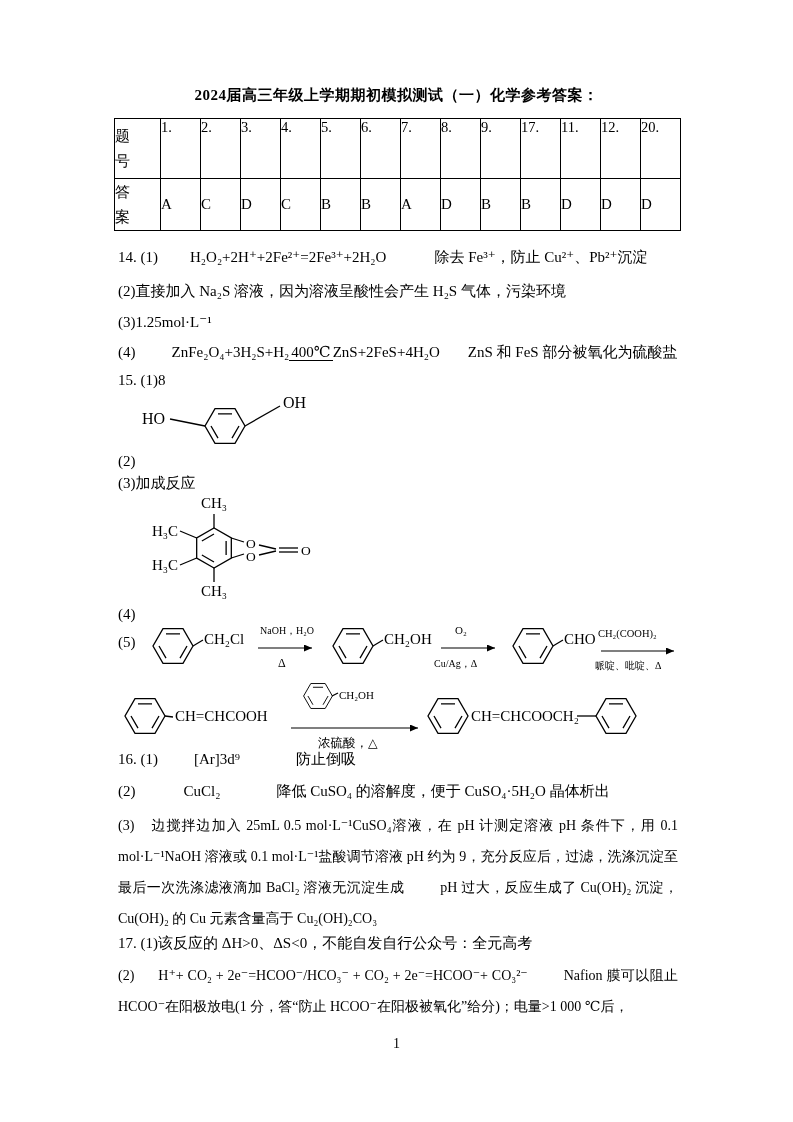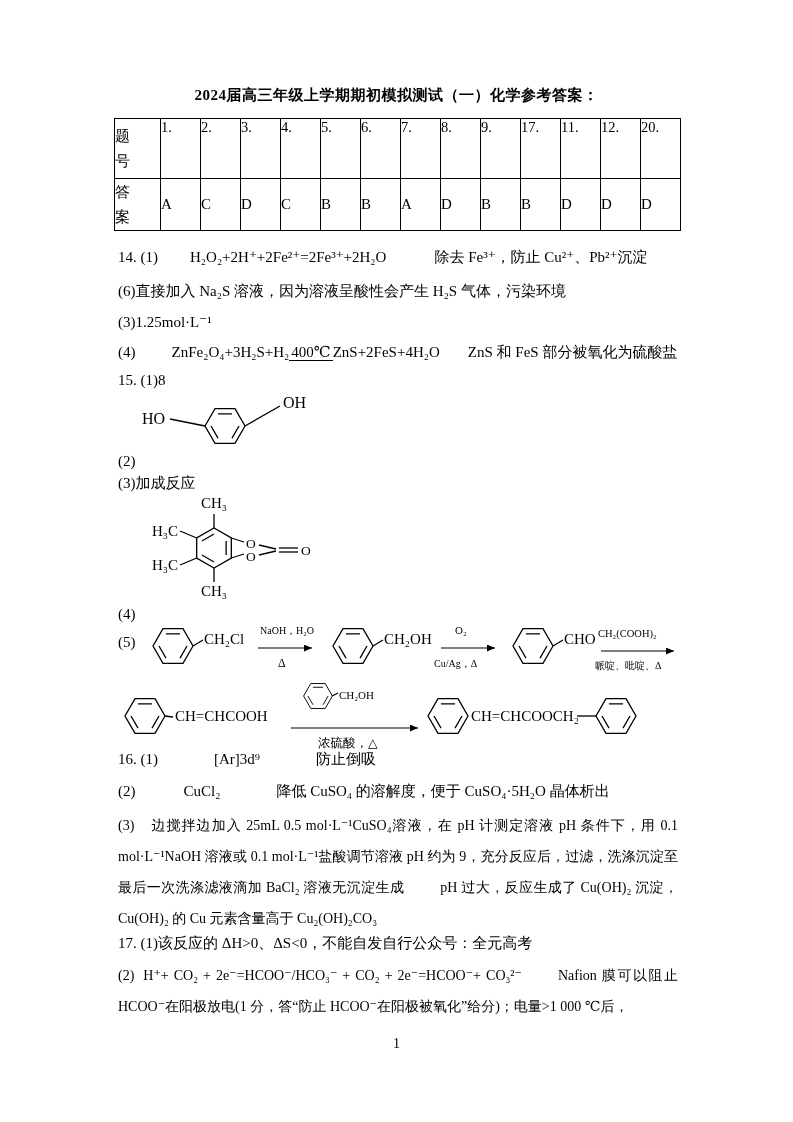--- a/index.html
+++ b/index.html
@@ -22,22 +22,22 @@
   .label-cell { vertical-align:middle; padding-left:9px; }
   .vstack { display:inline-block; width:17px; line-height:25px; word-break:break-all; font-size:15px; }
   p.line {
     position:absolute; left:118px; width:564px; margin:0;
     font-size:15px; line-height:22px; white-space:nowrap;
   }
   p.para {
     position:absolute; left:118px; width:560px; margin:0;
     font-size:14px; line-height:31px; text-align:justify;
   }
-  .ml16{margin-left:16px} .ml24{margin-left:9px} .ml28{margin-left:28px}
-  .ml32{margin-left:32px} .ml36{margin-left:36px} .ml40{margin-left:56px}
+  .ml16{margin-left:16px} .ml24{margin-left:24px} .ml28{margin-left:28px}
+  .ml32{margin-left:32px} .ml36{margin-left:36px} .ml40{margin-left:36px}
   .ml48{margin-left:48px} .ml56{margin-left:56px}
   .cond { border-bottom:1.5px solid #000; padding:0 2px; }
   svg.struct { position:absolute; }
   svg text { fill:#000; font-family:"Liberation Serif","DejaVu Serif",serif; }
   .pagenum { position:absolute; top:1036px; left:0; width:100%; text-align:center; font-size:14px; }
 </style>
 </head>
 <body>
 
 <svg width="0" height="0" style="position:absolute" aria-hidden="true">
@@ -105,21 +105,21 @@
       <td class="ans-cell">D</td>
       <td class="ans-cell">D</td>
       <td class="ans-cell">D</td>
     </tr>
   </tbody>
     </table>
 
   <p class="line" style="top:246px">
     <span>14. (1)</span><span class="ml32">H₂O₂+2H⁺+2Fe²⁺=2Fe³⁺+2H₂O</span><span class="ml48">除去 Fe³⁺，防止 Cu²⁺、Pb²⁺沉淀</span>
   </p>
-  <p class="line" style="top:280px">(6)直接加入 Na₂S 溶液，因为溶液呈酸性会产生 H₂S 气体，污染环境</p>
+  <p class="line" style="top:280px">(2)直接加入 Na₂S 溶液，因为溶液呈酸性会产生 H₂S 气体，污染环境</p>
   <p class="line" style="top:311px">(3)1.25mol·L⁻¹</p>
   <p class="line" style="top:341px">
     <span>(4)</span><span class="ml36">ZnFe₂O₄+3H₂S+H₂</span><span class="cond">400℃</span><span>ZnS+2FeS+4H₂O</span><span class="ml28">ZnS 和 FeS 部分被氧化为硫酸盐</span>
   </p>
 
   <p class="line" style="top:369px">15. (1)8</p>
 
   <svg class="struct" style="left:130px;top:393px" width="215" height="58">
     <use href="#benzene" transform="translate(95,33)"></use>
     <g stroke="#000" stroke-width="1.3">

